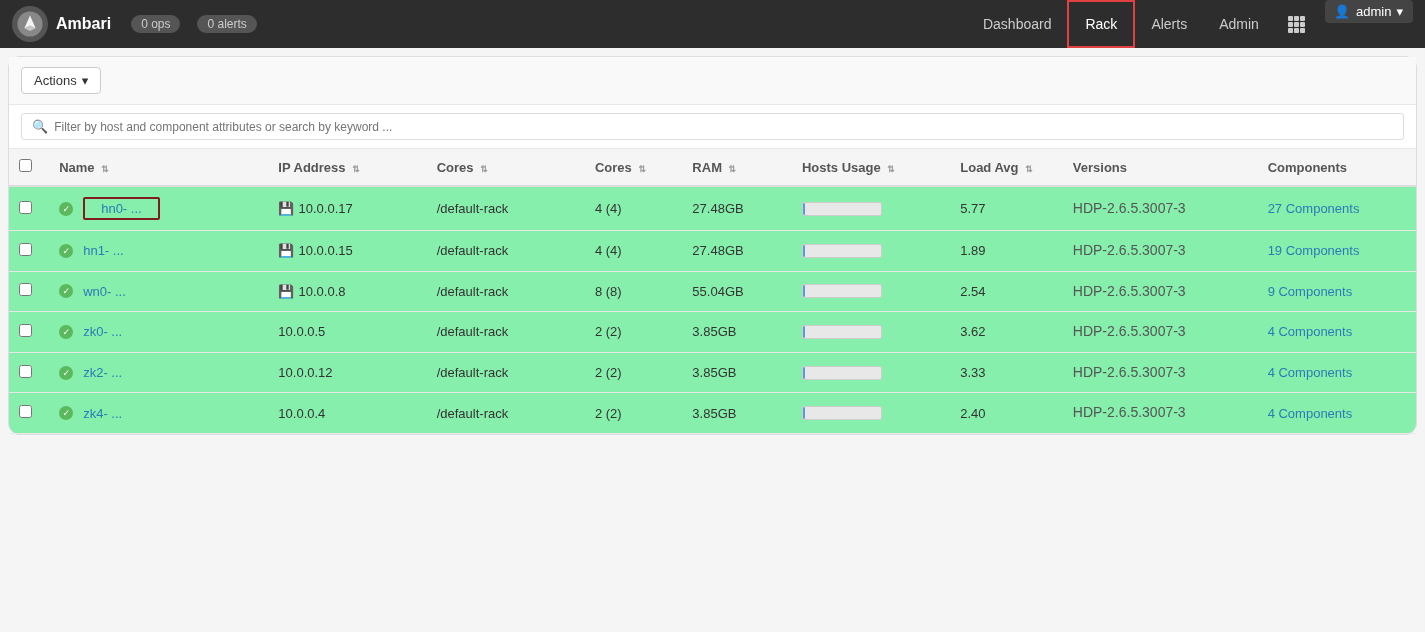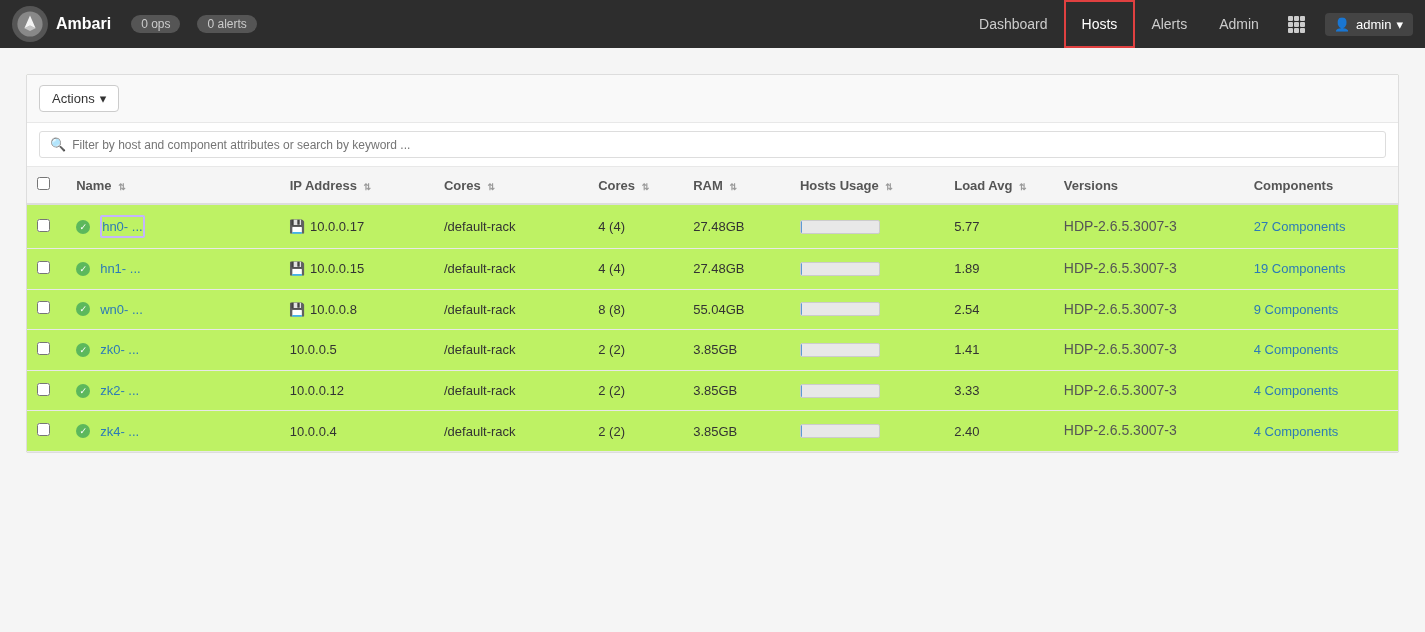--- a/index.html
+++ b/index.html
@@ -41,21 +41,21 @@
     }
     .badge {
       background: #555;
       color: #ccc;
       border-radius: 10px;
       padding: 2px 10px;
       font-size: 12px;
     }
     .navbar-nav {
       display: flex;
-      align-items: center;
+      align-items: flex-start;
       gap: 0;
       margin-left: auto;
     }
     .nav-item {
       color: #ccc;
       padding: 0 16px;
       height: 48px;
       display: flex;
       align-items: center;
       cursor: pointer;
@@ -83,24 +83,24 @@
       margin-left: 8px;
       cursor: pointer;
       font-size: 13px;
       display: flex;
       align-items: center;
       gap: 5px;
     }
 
     
     .main-content {
-      background: #bef264;
+      background: #86efac;
       border: 1px solid #ddd;
-      margin: 26px;
-      border-radius: 2px;
+      margin: 8px;
+      border-radius: 12px;
     }
 
     
     .toolbar {
       padding: 10px 12px;
       border-bottom: 1px solid #e8e8e8;
       background: #f9f9f9;
     }
     .actions-btn {
       background: #fff;
@@ -177,22 +177,22 @@
     .versions-col { width: 160px; }
     .components-col { width: 130px; }
 
     .host-name-link {
       color: #2c7bb6;
       text-decoration: none;
       cursor: pointer;
     }
 
     .host-name-highlighted {
-      border: 2px solid #c4b5fd;
-      padding: 2px 0;
+      border: 2px solid #7f1d1d;
+      padding: 2px 16px;
       border-radius: 2px;
       display: inline-block;
     }
 
     .status-ok {
       display: inline-block;
       width: 14px;
       height: 14px;
       background: #5cb85c;
       border-radius: 50%;
@@ -255,21 +255,21 @@
     <span>Ambari</span>
   </div>
 
   <div class="navbar-badges">
     <span class="badge">0 ops</span>
     <span class="badge">0 alerts</span>
   </div>
 
   <div class="navbar-nav">
     <a class="nav-item">Dashboard</a>
-    <a class="nav-item active">Hosts</a>
+    <a class="nav-item active">Rack</a>
     <a class="nav-item">Alerts</a>
     <a class="nav-item">Admin</a>
     <div class="nav-grid-icon">
       <svg width="18" height="18" viewBox="0 0 18 18" fill="#ccc">
         <rect x="1" y="1" width="5" height="5" rx="1"></rect>
         <rect x="7" y="1" width="5" height="5" rx="1"></rect>
         <rect x="13" y="1" width="5" height="5" rx="1"></rect>
         <rect x="1" y="7" width="5" height="5" rx="1"></rect>
         <rect x="7" y="7" width="5" height="5" rx="1"></rect>
         <rect x="13" y="7" width="5" height="5" rx="1"></rect>
@@ -446,21 +446,21 @@
           <td><span>/default-rack</span></td>
           <td><span>2 (2)</span></td>
           <td><span>3.85GB</span></td>
           <td>
     <div class="disk-bar-wrap">
       <div class="disk-bar-bg">
         <div class="disk-bar-fill" style="width:2%;"></div>
       </div>
     </div>
           </td>
-          <td><span>1.41</span></td>
+          <td><span>3.62</span></td>
           <td><span class="versions-text">HDP-2.6.5.3007-3</span></td>
           <td><a class="components-link">4 Components</a></td>
         </tr>
         <tr>
           <td><input type="checkbox" style=""></td>
           <td>
     <div class="name-cell">
       <span class="status-ok"></span>
       <a class="host-name-link">zk2- ...</a>
     </div>

